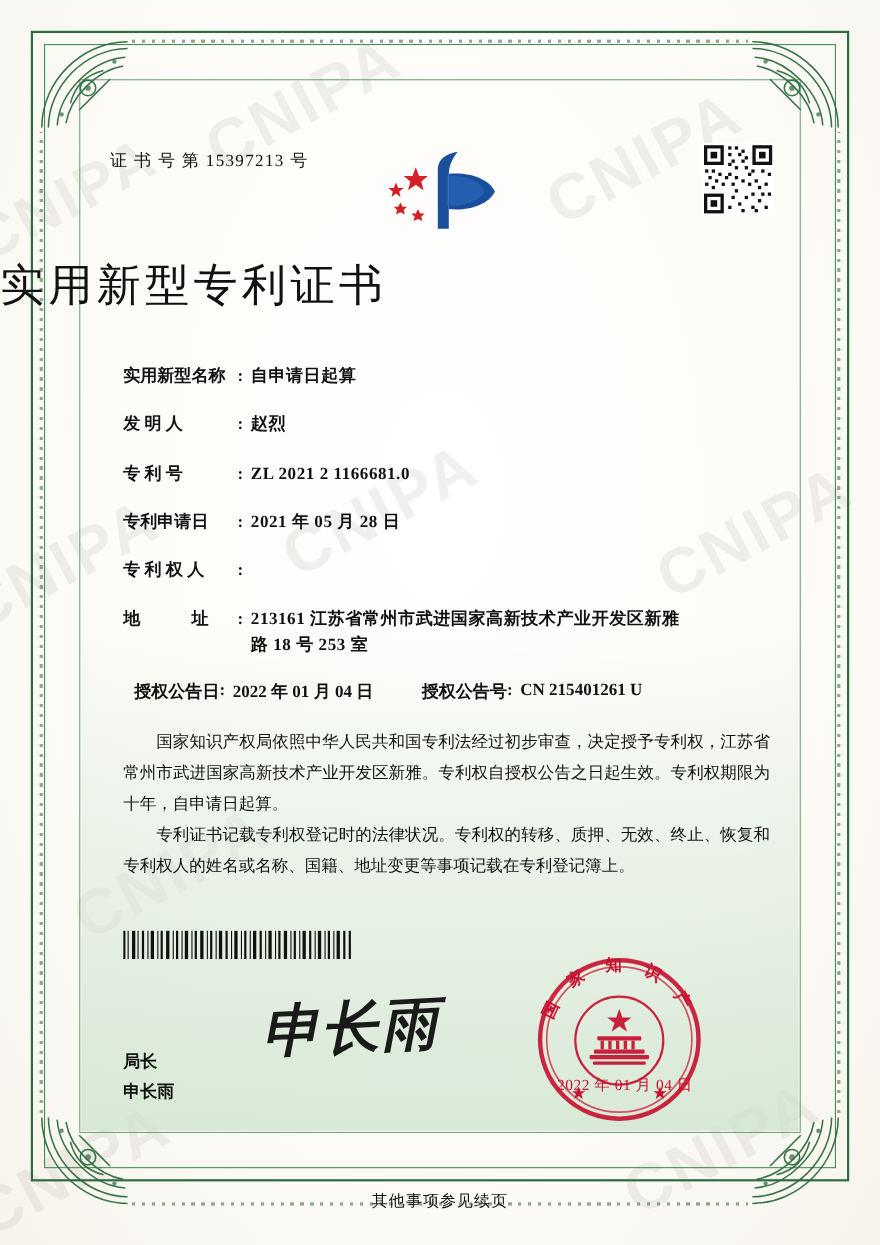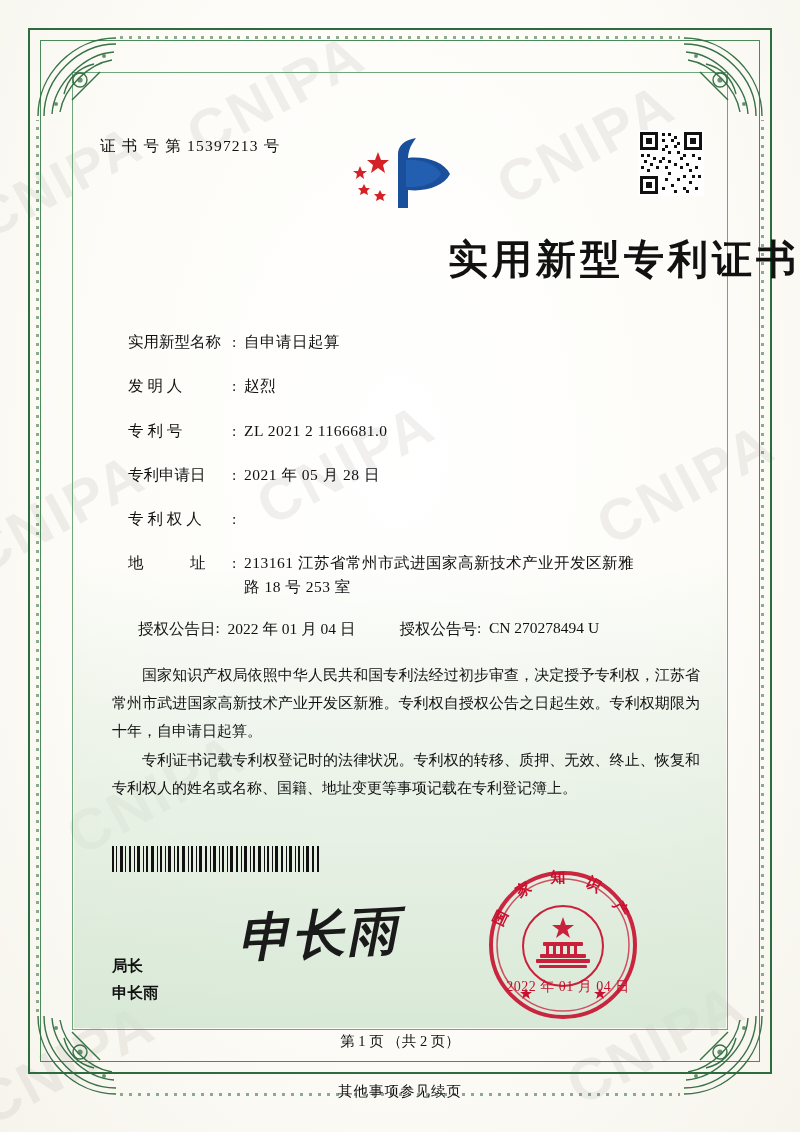--- a/index.html
+++ b/index.html
@@ -111,33 +111,34 @@
   .emblem {
     position: absolute;
     left: 340px; top: 136px;
     width: 124px; height: 80px;
   }
 
   
   .cert-title {
     position: absolute;
     left: 0; right: 0; top: 232px;
-    text-align: right;
+    text-align: left;
     font-family: "DejaVu Sans", "Liberation Sans", sans-serif;
-    font-weight: bold;
+    font-weight: normal;
     font-size: 40px;
     letter-spacing: 4px;
     color: #111;
   }
 
   
   .fields {
     position: absolute;
-    left: 128px; top: 330px;
+    left: 112px; top: 330px;
     width: 600px;
+    font-weight: bold;
   }
   .field-row {
     display: flex;
     align-items: flex-start;
     margin-bottom: 21px;
     font-size: 15.5px;
     color: #111;
     line-height: 1.5;
   }
   .field-label {
@@ -469,21 +470,21 @@
       </div>
     </div>
 
     <div class="row-inline">
       <span class="seg-label">授权公告日</span>
       <span class="field-colon">:</span>
       <span class="seg-value">2022 年 01 月 04 日</span>
       <span class="gap"></span>
       <span class="seg-label">授权公告号</span>
       <span class="field-colon">:</span>
-      <span class="seg-value">CN 270278494 U</span>
+      <span class="seg-value">CN 215401261 U</span>
     </div>
   </div>
 
   <div class="paras">
     <p>国家知识产权局依照中华人民共和国专利法经过初步审查，决定授予专利权，江苏省常州市武进国家高新技术产业开发区新雅。专利权自授权公告之日起生效。专利权期限为十年，自申请日起算。</p>
     <p>专利证书记载专利权登记时的法律状况。专利权的转移、质押、无效、终止、恢复和专利权人的姓名或名称、国籍、地址变更等事项记载在专利登记簿上。</p>
   </div>
 
   <div class="barcode">
     <svg width="210" height="26" viewBox="0 0 210 26">
@@ -575,16 +576,15 @@
       </text>
 
       <g fill="#c8102e">
         <polygon points="46,126 47.6,130 52,130 48.5,132.6 49.8,137 46,134.3 42.2,137 43.5,132.6 40,130 44.4,130"></polygon>
         <polygon points="120,126 121.6,130 126,130 122.5,132.6 123.8,137 120,134.3 116.2,137 117.5,132.6 114,130 118.4,130"></polygon>
       </g>
     </svg>
   </div>
   <div class="seal-date">2022 年 01 月 04 日</div>
 
-  <div class="page-of">第 1 页 （共 2 页）</div>
   <div class="footer-note">其他事项参见续页</div>
 
 </div>
 
 </body></html>

